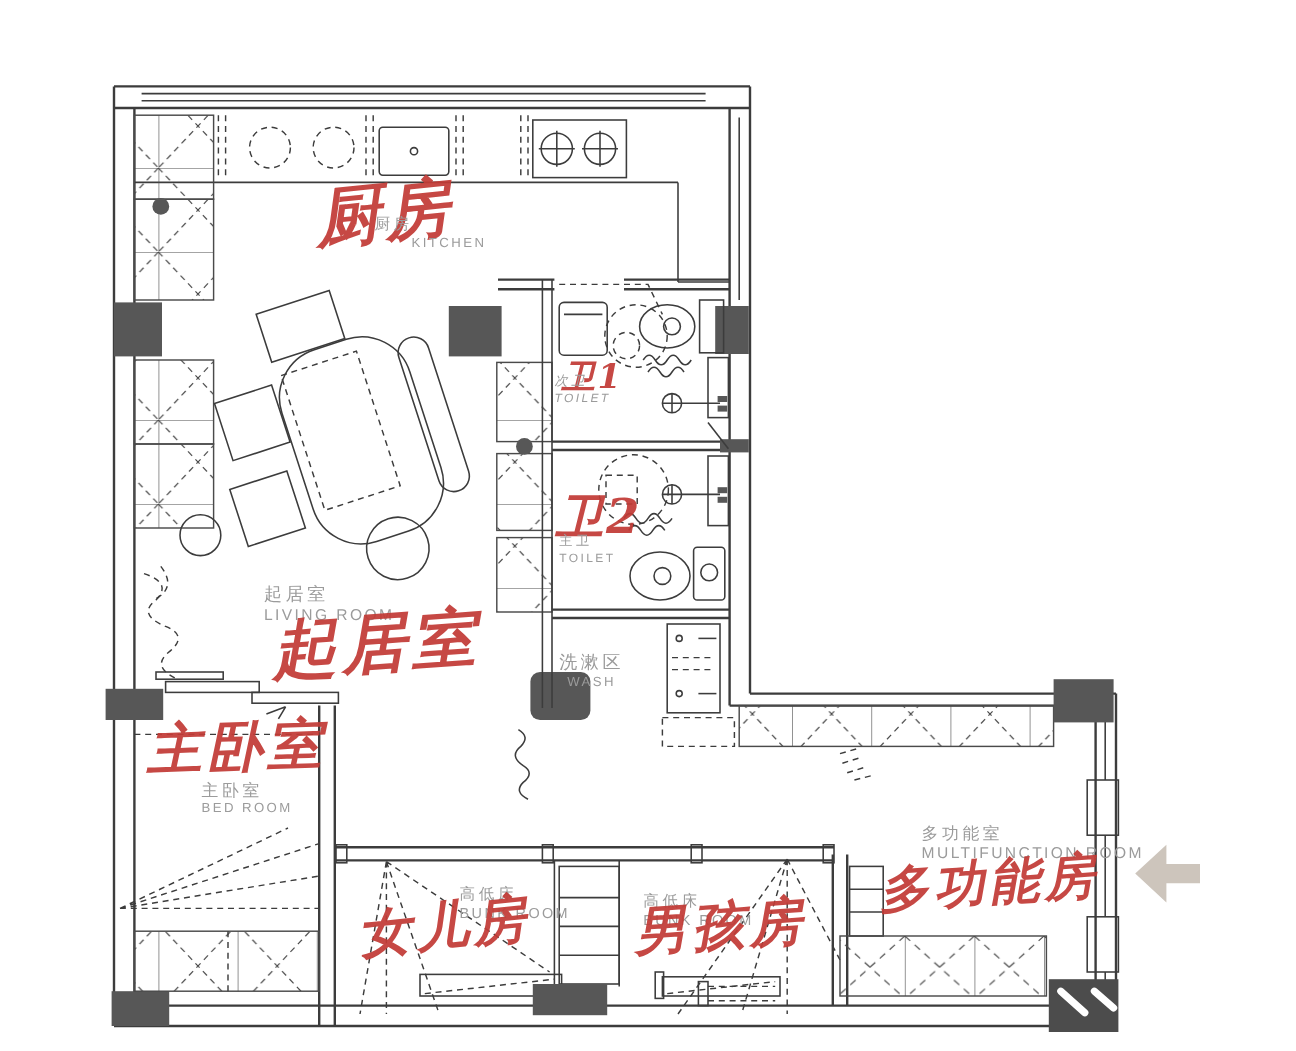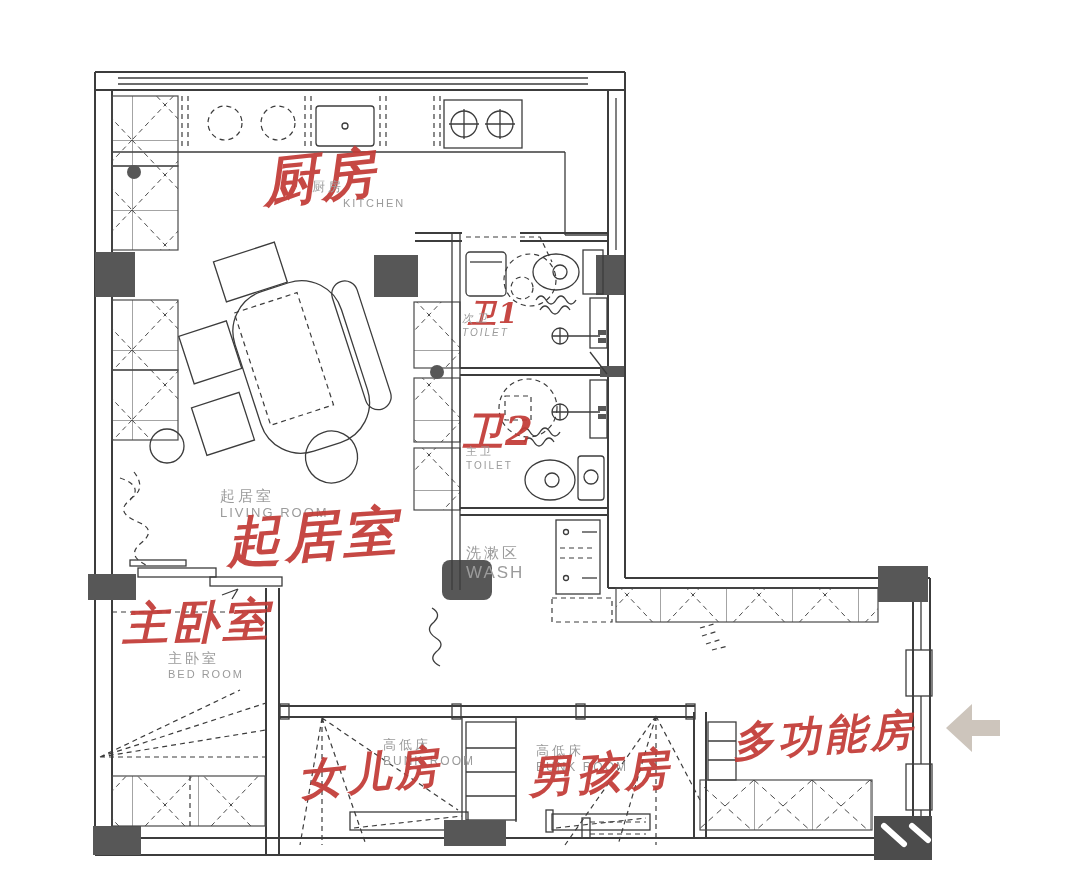--- a/index.html
+++ b/index.html
@@ -229,36 +229,40 @@
   </div>
 
   <div class="lbl red" style="left:463px;top:408px;font-size:40px;letter-spacing:2px;text-align:right;">卫2</div>
   <div class="lbl gray" style="left:466px;top:445px;">
     <span class="cn" style="font-size:11px;">主卫</span>
     <span class="en" style="font-size:10px;">TOILET</span>
   </div>
 
   <div class="lbl gray" style="left:466px;top:524px;">
     <span class="cn" style="font-size:15px;margin-top:20px;">洗漱区</span>
-    <span class="en" style="font-size:17px;text-align:center;">WASH</span>
+    <span class="en" style="font-size:11px;text-align:center;">WASH</span>
   </div>
 
   <div class="lbl red" style="left:122px;top:596px;font-size:46px;transform:rotate(-2deg);">主卧室</div>
   <div class="lbl gray" style="left:168px;top:650px;">
     <span class="cn" style="font-size:14px;">主卧室</span>
     <span class="en" style="font-size:11px;">BED ROOM</span>
   </div>
 
   <div class="lbl gray" style="left:383px;top:738px;">
     <span class="cn" style="font-size:13px;">高低床</span>
     <span class="en" style="font-size:12px;">BUNK ROOM</span>
   </div>
   <div class="lbl red" style="left:298px;top:748px;font-size:44px;transform:rotate(-6deg);">女儿房</div>
 
   <div class="lbl gray" style="left:536px;top:744px;">
     <span class="cn" style="font-size:13px;">高低床</span>
     <span class="en" style="font-size:12px;">BUNK ROOM</span>
   </div>
   <div class="lbl red" style="left:528px;top:748px;font-size:44px;transform:rotate(-4deg);">男孩房</div>
 
+  <div class="lbl gray" style="left:768px;top:686px;">
+    <span class="cn" style="font-size:14px;">多功能室</span>
+    <span class="en" style="font-size:13px;">MULTIFUNCTION ROOM</span>
+  </div>
   <div class="lbl red" style="left:732px;top:712px;font-size:42px;transform:rotate(-4deg);">多功能房</div>
 
 </div>
 
 </body></html>

